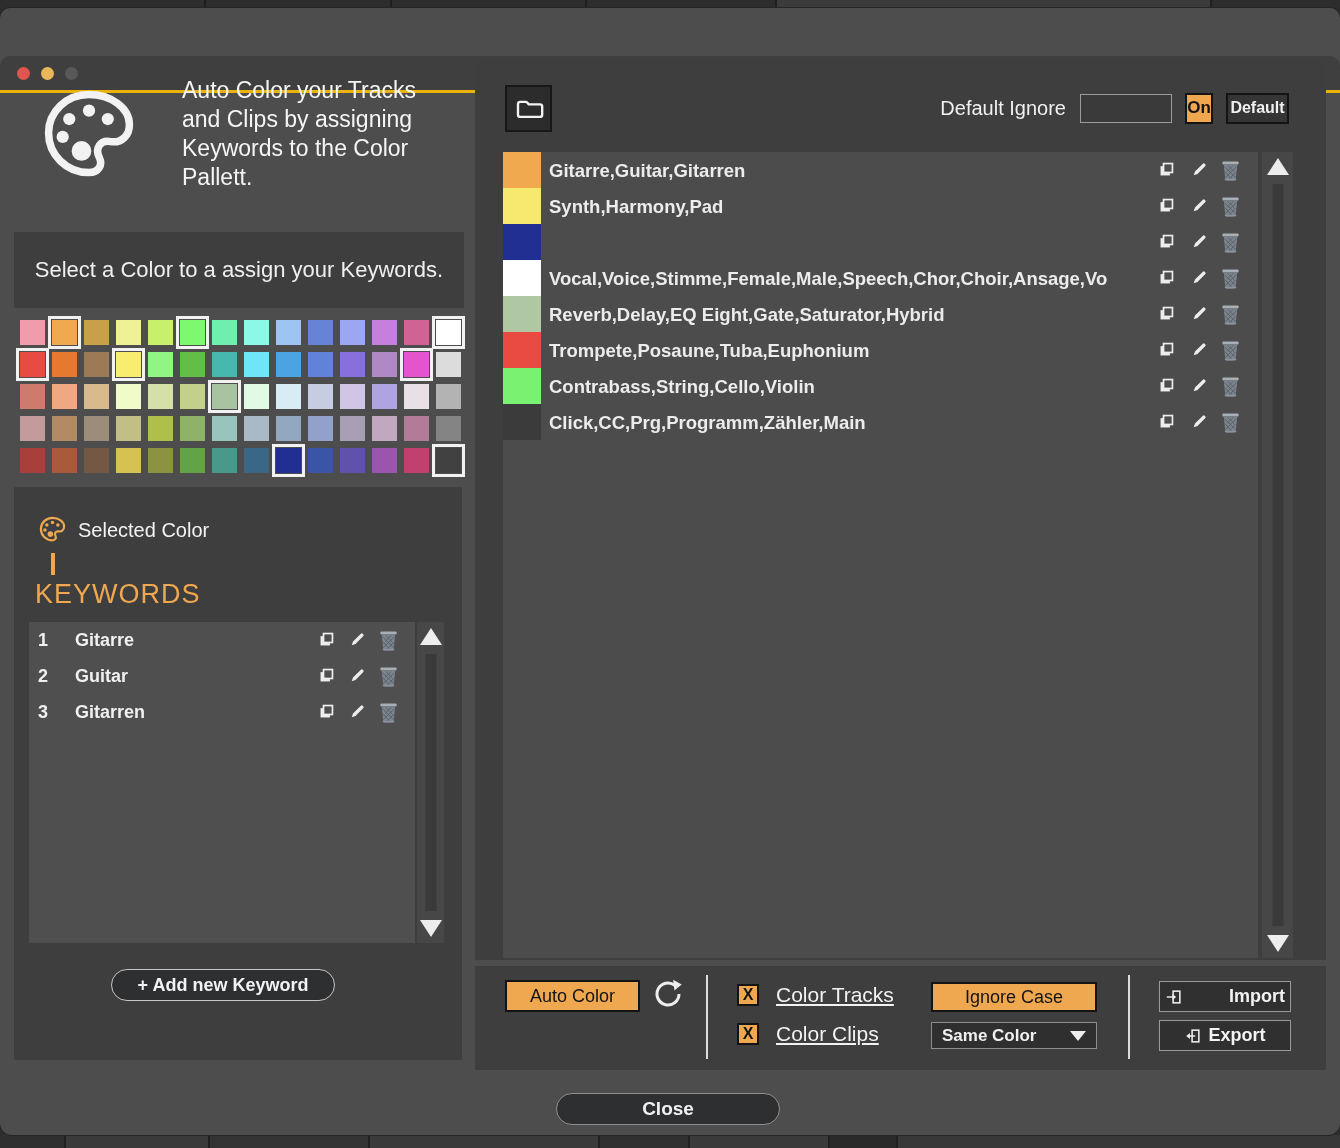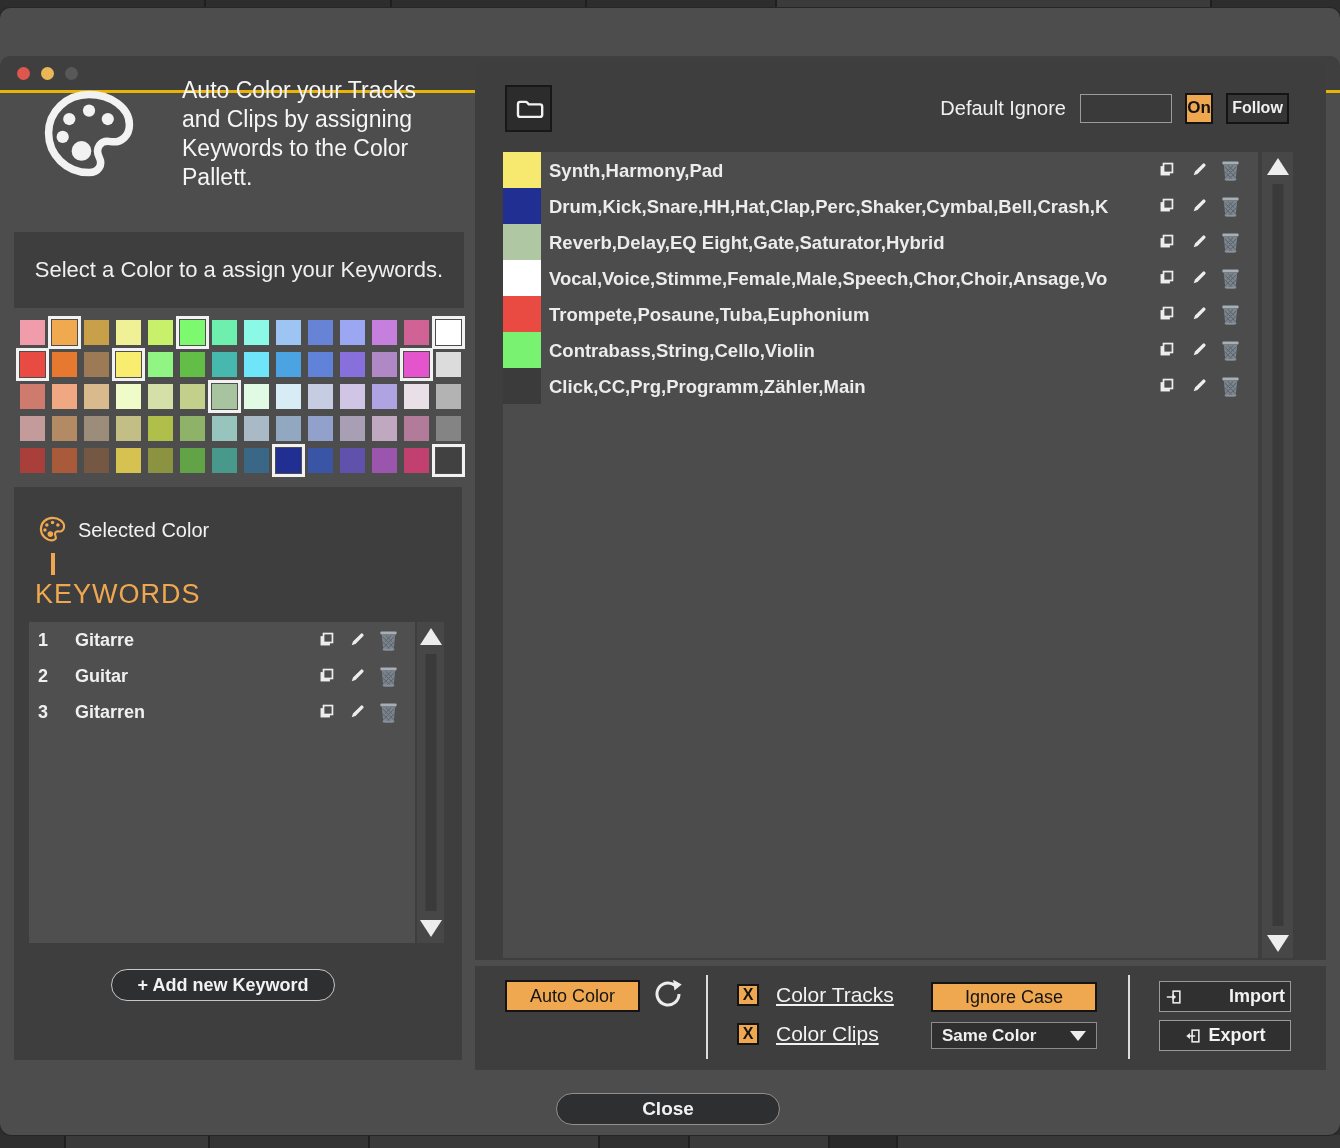--- a/index.html
+++ b/index.html
@@ -352,24 +352,49 @@
     <div class="right-panel">
       <button class="folder-btn">
         <svg viewBox="0 0 24 24">
             <path d="M3.2 8.1 c0-1 0.8-1.8 1.8-1.8 h4.3 c0.55 0 1.05 0.25 1.4 0.65 l1.15 1.35 h8.9 c1 0 1.8 0.8 1.8 1.8 v6.4 c0 1 -0.8 1.8 -1.8 1.8 H5 c-1 0 -1.8 -0.8 -1.8 -1.8 Z" fill="none" stroke="#F2F2F2" stroke-width="1.9" stroke-linejoin="round"></path>
           </svg>
       </button>
       <div class="default-row">
         <span class="dc-label">Default Ignore</span>
         <input class="dc-input" value="" style="">
         <button class="on-btn">On</button>
-        <button class="follow-btn">Follow</button>
+        <button class="follow-btn">Default</button>
       </div>
       <div class="map-list">
           <div class="map-row">
+    <span class="map-swatch" style="background: rgb(240, 169, 78);"></span>
+    <span class="map-text">Gitarre,Guitar,Gitarren</span>
+    <span class="icon-btn copy">
+      <svg viewBox="0 0 20 20">
+                <rect x="3" y="6" width="11" height="11" fill="#EDEDED"></rect>
+                <rect x="6.5" y="3" width="10.5" height="10.5" fill="#4E4E4E" stroke="#EDEDED" stroke-width="2"></rect>
+              </svg>
+    </span>
+    <span class="icon-btn pencil">
+      <svg viewBox="0 0 20 20">
+                <path d="M3.2 16.8 l1.5-4.4 9-9 a1.9 1.9 0 0 1 2.7 0 l0.2 0.2 a1.9 1.9 0 0 1 0 2.7 l-9 9 z" fill="#EDEDED"></path>
+              </svg>
+    </span>
+    <span class="icon-btn trash">
+      <svg viewBox="0 0 22 24">
+        <path d="M4 6.2 h14 l-1.5 15 a1.7 1.7 0 0 1 -1.7 1.5 H7.2 a1.7 1.7 0 0 1 -1.7 -1.5 Z" fill="#7B848D"></path>
+        <g stroke="#59626B" stroke-width="1">
+                  <path d="M4.8 8 L16.6 19.5 M17.2 8 L5.4 19.5 M4.5 13 L12.5 21 M17.5 13 L9.5 21 M8 6.5 L15 13.5 M14 6.5 L7 13.5"></path>
+                </g>
+        <rect x="5" y="20.6" width="12" height="1.6" fill="#8B949D"></rect>
+        <rect x="2.6" y="2.6" width="16.8" height="3" rx="0.8" fill="#A6AEB6"></rect>
+      </svg>
+    </span>
+  </div>
+          <div class="map-row">
     <span class="map-swatch" style="background: rgb(247, 233, 111);"></span>
     <span class="map-text">Synth,Harmony,Pad</span>
     <span class="icon-btn copy">
       <svg viewBox="0 0 20 20">
                 <rect x="3" y="6" width="11" height="11" fill="#EDEDED"></rect>
                 <rect x="6.5" y="3" width="10.5" height="10.5" fill="#4E4E4E" stroke="#EDEDED" stroke-width="2"></rect>
               </svg>
     </span>
     <span class="icon-btn pencil">
       <svg viewBox="0 0 20 20">
@@ -382,21 +407,45 @@
         <g stroke="#59626B" stroke-width="1">
                   <path d="M4.8 8 L16.6 19.5 M17.2 8 L5.4 19.5 M4.5 13 L12.5 21 M17.5 13 L9.5 21 M8 6.5 L15 13.5 M14 6.5 L7 13.5"></path>
                 </g>
         <rect x="5" y="20.6" width="12" height="1.6" fill="#8B949D"></rect>
         <rect x="2.6" y="2.6" width="16.8" height="3" rx="0.8" fill="#A6AEB6"></rect>
       </svg>
     </span>
   </div>
           <div class="map-row">
     <span class="map-swatch" style="background: rgb(34, 47, 146);"></span>
-    <span class="map-text">Drum,Kick,Snare,HH,Hat,Clap,Perc,Shaker,Cymbal,Bell,Crash,K</span>
+    <span class="icon-btn copy">
+      <svg viewBox="0 0 20 20">
+                <rect x="3" y="6" width="11" height="11" fill="#EDEDED"></rect>
+                <rect x="6.5" y="3" width="10.5" height="10.5" fill="#4E4E4E" stroke="#EDEDED" stroke-width="2"></rect>
+              </svg>
+    </span>
+    <span class="icon-btn pencil">
+      <svg viewBox="0 0 20 20">
+                <path d="M3.2 16.8 l1.5-4.4 9-9 a1.9 1.9 0 0 1 2.7 0 l0.2 0.2 a1.9 1.9 0 0 1 0 2.7 l-9 9 z" fill="#EDEDED"></path>
+              </svg>
+    </span>
+    <span class="icon-btn trash">
+      <svg viewBox="0 0 22 24">
+        <path d="M4 6.2 h14 l-1.5 15 a1.7 1.7 0 0 1 -1.7 1.5 H7.2 a1.7 1.7 0 0 1 -1.7 -1.5 Z" fill="#7B848D"></path>
+        <g stroke="#59626B" stroke-width="1">
+                  <path d="M4.8 8 L16.6 19.5 M17.2 8 L5.4 19.5 M4.5 13 L12.5 21 M17.5 13 L9.5 21 M8 6.5 L15 13.5 M14 6.5 L7 13.5"></path>
+                </g>
+        <rect x="5" y="20.6" width="12" height="1.6" fill="#8B949D"></rect>
+        <rect x="2.6" y="2.6" width="16.8" height="3" rx="0.8" fill="#A6AEB6"></rect>
+      </svg>
+    </span>
+  </div>
+          <div class="map-row">
+    <span class="map-swatch" style="background: rgb(255, 255, 255);"></span>
+    <span class="map-text">Vocal,Voice,Stimme,Female,Male,Speech,Chor,Choir,Ansage,Vo</span>
     <span class="icon-btn copy">
       <svg viewBox="0 0 20 20">
                 <rect x="3" y="6" width="11" height="11" fill="#EDEDED"></rect>
                 <rect x="6.5" y="3" width="10.5" height="10.5" fill="#4E4E4E" stroke="#EDEDED" stroke-width="2"></rect>
               </svg>
     </span>
     <span class="icon-btn pencil">
       <svg viewBox="0 0 20 20">
                 <path d="M3.2 16.8 l1.5-4.4 9-9 a1.9 1.9 0 0 1 2.7 0 l0.2 0.2 a1.9 1.9 0 0 1 0 2.7 l-9 9 z" fill="#EDEDED"></path>
               </svg>
@@ -408,45 +457,20 @@
                   <path d="M4.8 8 L16.6 19.5 M17.2 8 L5.4 19.5 M4.5 13 L12.5 21 M17.5 13 L9.5 21 M8 6.5 L15 13.5 M14 6.5 L7 13.5"></path>
                 </g>
         <rect x="5" y="20.6" width="12" height="1.6" fill="#8B949D"></rect>
         <rect x="2.6" y="2.6" width="16.8" height="3" rx="0.8" fill="#A6AEB6"></rect>
       </svg>
     </span>
   </div>
           <div class="map-row">
     <span class="map-swatch" style="background: rgb(175, 199, 163);"></span>
     <span class="map-text">Reverb,Delay,EQ Eight,Gate,Saturator,Hybrid</span>
-    <span class="icon-btn copy">
-      <svg viewBox="0 0 20 20">
-                <rect x="3" y="6" width="11" height="11" fill="#EDEDED"></rect>
-                <rect x="6.5" y="3" width="10.5" height="10.5" fill="#4E4E4E" stroke="#EDEDED" stroke-width="2"></rect>
-              </svg>
-    </span>
-    <span class="icon-btn pencil">
-      <svg viewBox="0 0 20 20">
-                <path d="M3.2 16.8 l1.5-4.4 9-9 a1.9 1.9 0 0 1 2.7 0 l0.2 0.2 a1.9 1.9 0 0 1 0 2.7 l-9 9 z" fill="#EDEDED"></path>
-              </svg>
-    </span>
-    <span class="icon-btn trash">
-      <svg viewBox="0 0 22 24">
-        <path d="M4 6.2 h14 l-1.5 15 a1.7 1.7 0 0 1 -1.7 1.5 H7.2 a1.7 1.7 0 0 1 -1.7 -1.5 Z" fill="#7B848D"></path>
-        <g stroke="#59626B" stroke-width="1">
-                  <path d="M4.8 8 L16.6 19.5 M17.2 8 L5.4 19.5 M4.5 13 L12.5 21 M17.5 13 L9.5 21 M8 6.5 L15 13.5 M14 6.5 L7 13.5"></path>
-                </g>
-        <rect x="5" y="20.6" width="12" height="1.6" fill="#8B949D"></rect>
-        <rect x="2.6" y="2.6" width="16.8" height="3" rx="0.8" fill="#A6AEB6"></rect>
-      </svg>
-    </span>
-  </div>
-          <div class="map-row">
-    <span class="map-swatch" style="background: rgb(255, 255, 255);"></span>
-    <span class="map-text">Vocal,Voice,Stimme,Female,Male,Speech,Chor,Choir,Ansage,Vo</span>
     <span class="icon-btn copy">
       <svg viewBox="0 0 20 20">
                 <rect x="3" y="6" width="11" height="11" fill="#EDEDED"></rect>
                 <rect x="6.5" y="3" width="10.5" height="10.5" fill="#4E4E4E" stroke="#EDEDED" stroke-width="2"></rect>
               </svg>
     </span>
     <span class="icon-btn pencil">
       <svg viewBox="0 0 20 20">
                 <path d="M3.2 16.8 l1.5-4.4 9-9 a1.9 1.9 0 0 1 2.7 0 l0.2 0.2 a1.9 1.9 0 0 1 0 2.7 l-9 9 z" fill="#EDEDED"></path>
               </svg>

